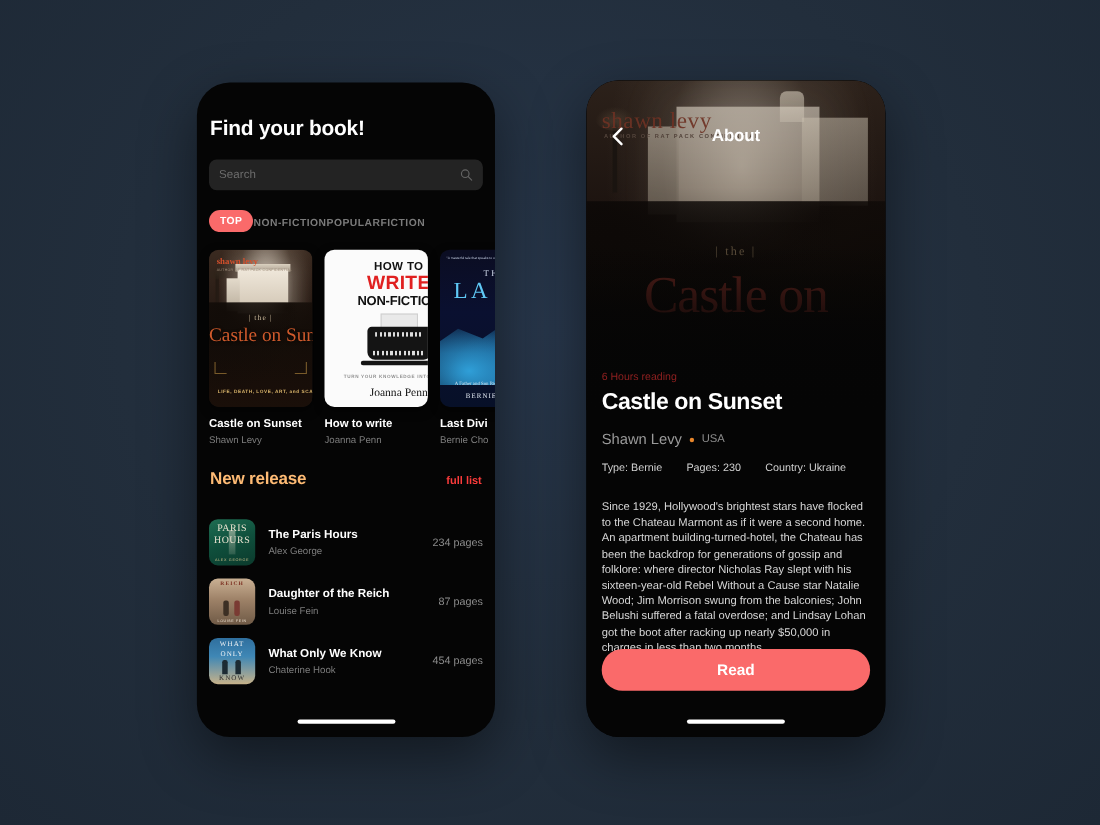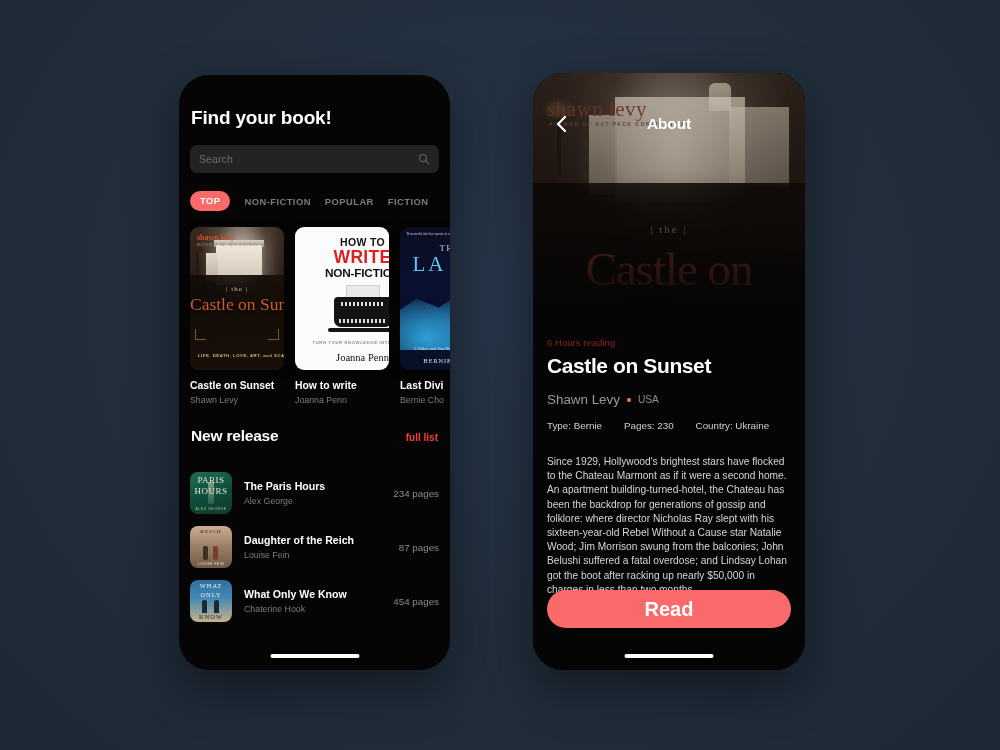--- a/index.html
+++ b/index.html
@@ -65,21 +65,20 @@
     transform: translateY(-50%);
     width: 12px; height: 12px;
     opacity: 0.55;
   }
   .search-icon svg { display: block; }
 
   .tabs {
     margin-top: 18px;
     display: flex;
     align-items: center;
-    gap: 14px;
     white-space: nowrap;
     overflow: hidden;
     height: 20px;
   }
   .tab {
     color: #7b7b7b;
     font-size: 9.4px;
     font-weight: bold;
     letter-spacing: 0.45px;
   }
@@ -275,21 +274,21 @@
   .cv-divide .auth2{
     position:absolute; left:0; right:0; bottom:6px; text-align:center;
     color:#e3eaf3; font-family:"Liberation Serif",serif; font-size:6.2px; letter-spacing:1px;
   }
 
   
   .nr-head {
     display: flex; align-items: baseline; justify-content: space-between;
     margin-top: 22px; padding: 0 1px;
   }
-  .nr-title { color:#ffffff; font-size:15.5px; font-weight:bold; letter-spacing:-0.2px; }
+  .nr-title { color:#fdba74; font-size:15.5px; font-weight:bold; letter-spacing:-0.2px; }
   .nr-link  { color:#fb3b3b; font-size:10px; font-weight:bold; }
 
   .nr-list { margin-top: 25px; }
   .nr-row {
     display: flex; align-items: center;
     height: 46px; margin-bottom: 8px;
   }
   .nr-thumb {
     width: 42px; height: 42px; border-radius: 8px; flex: 0 0 auto;
     overflow: hidden; position: relative;
@@ -418,21 +417,21 @@
   .meta { color:#d0d0d0; font-size:9.8px; }
   .desc {
     color:#d6d6d6; font-size:10.2px; line-height:14.2px;
     margin-top: 24px;
   }
   .read-btn {
     position: absolute; left: 14px; right: 14px; bottom: 42px;
     height: 38px; border-radius: 19px;
     background:#fa6a6a;
     display:flex; align-items:center; justify-content:center;
-    color:#ffffff; font-size:20px; font-weight:bold;
+    color:#ffffff; font-size:14px; font-weight:bold;
     border:none; cursor:pointer;
   }
 </style>
 </head>
 <body>
 
 <div class="phone" id="phone-left">
   <div class="screen-left">
 
     <div class="find-title">Find your book!</div>

